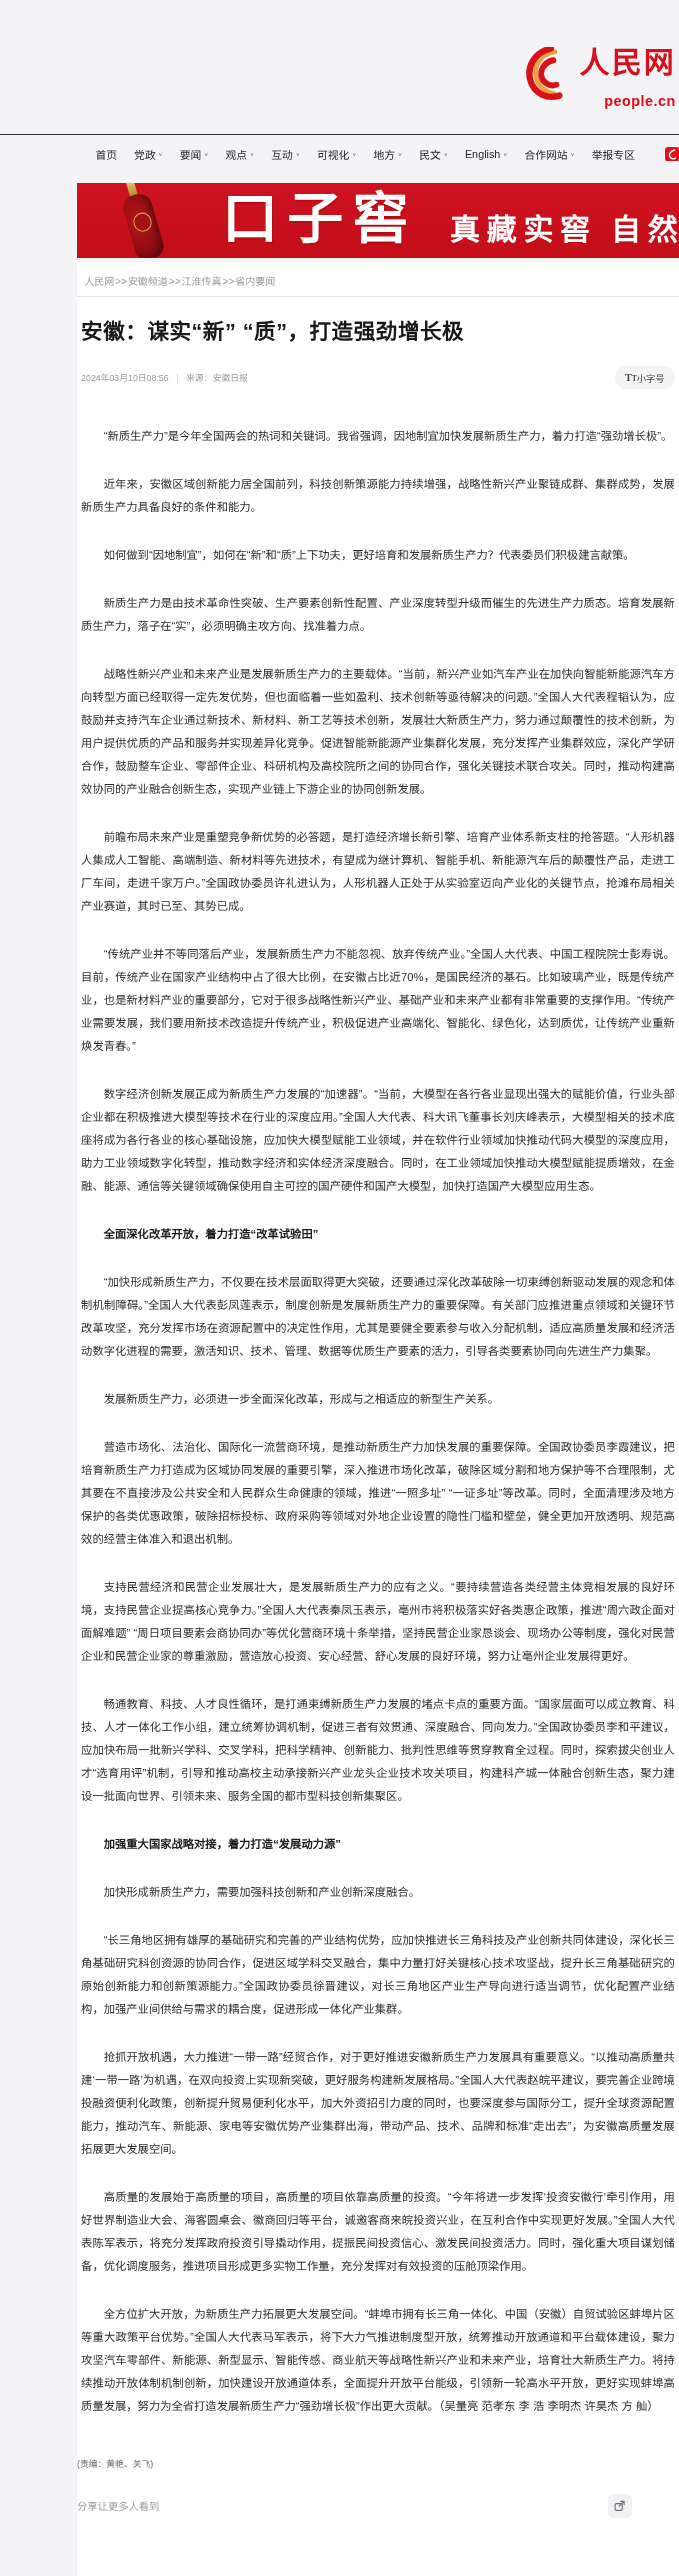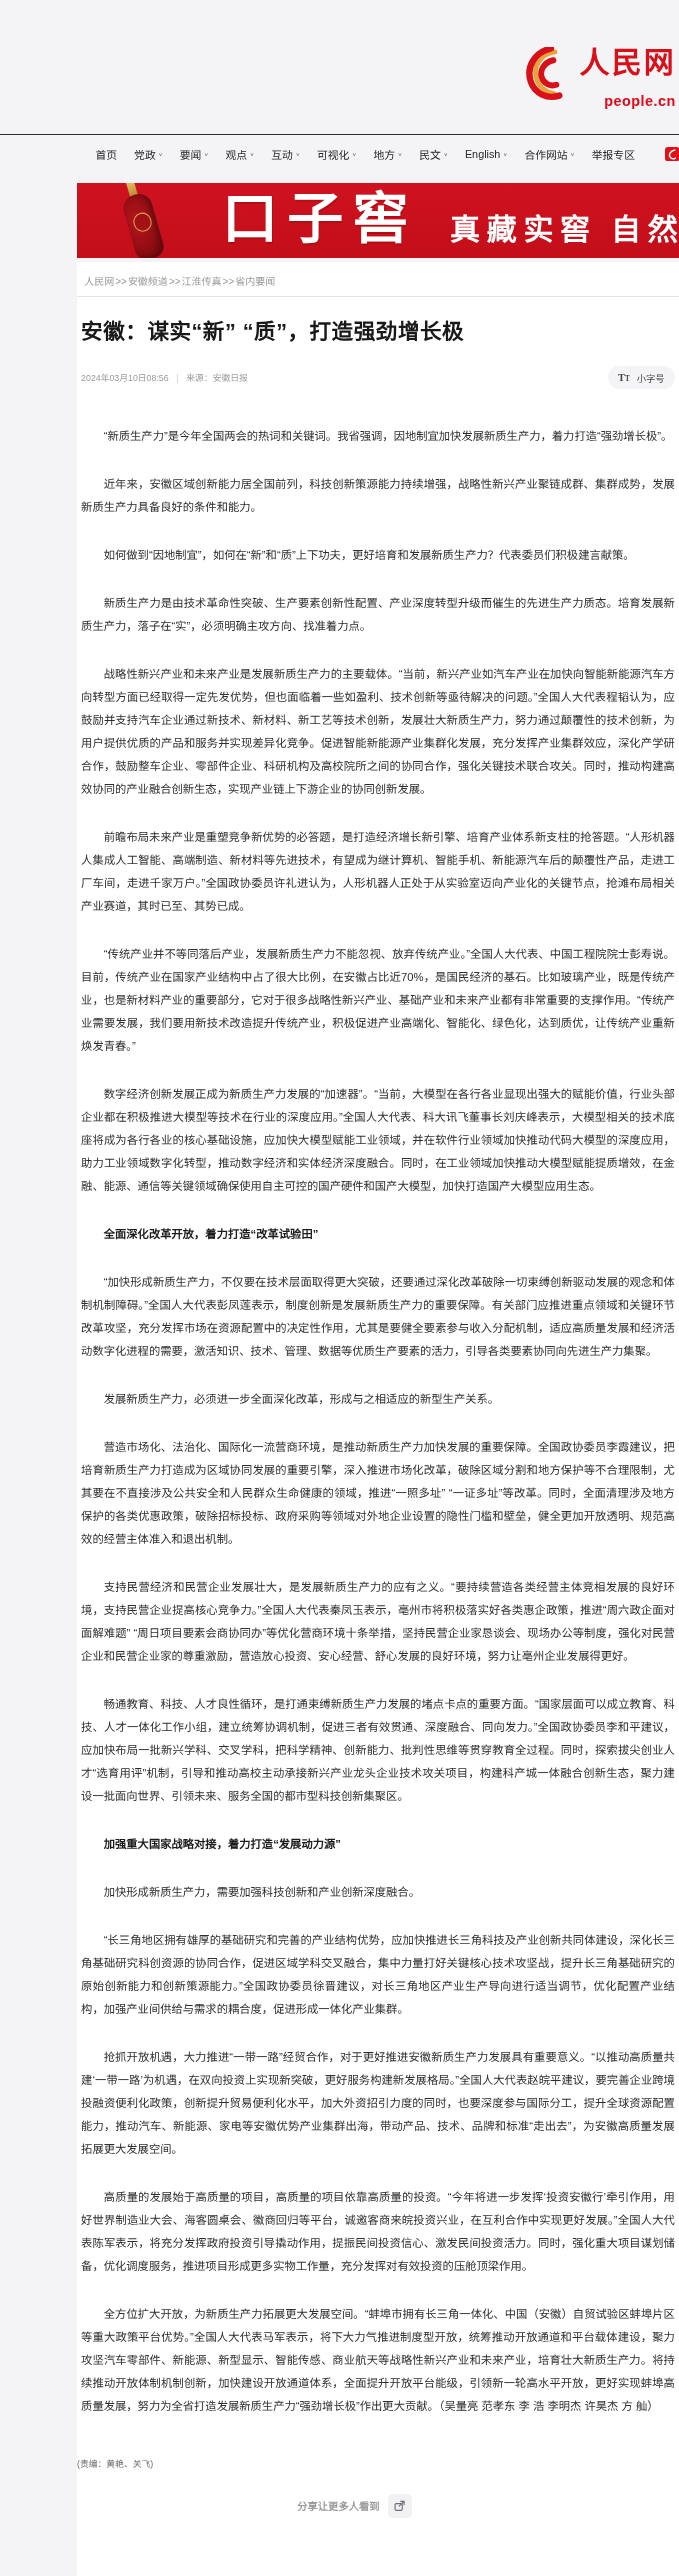--- a/index.html
+++ b/index.html
@@ -44,30 +44,30 @@
   .breadcrumb a { color:#9b9b9b; text-decoration:none; cursor:pointer; }
   .breadcrumb .sep { margin:0 1px; }
   .crumb-divider { border-bottom:0.5px solid #e4e4e6; }
 
   .article-title { padding:20.6px 4.1px 0 4.1px; font-size:21.6px; font-weight:600; color:#191919; letter-spacing:0.5px; line-height:30px; }
   .meta-row { display:flex; align-items:center; padding:18.5px 4.1px 0 4.1px; }
   .meta-left { font-size:8.8px; color:#9a9a9a; flex:1; }
   .meta-left .bar { margin:0 5.2px; color:#cccccc; }
   .meta-left a { color:#9a9a9a; text-decoration:none; cursor:pointer; }
   .fontsize-btn { display:flex; align-items:center; background:#f4f4f6; border:none; border-radius:12.4px; padding:4.6px 10.3px; cursor:pointer; color:#454545; font-size:9.3px; }
-  .fontsize-btn .tt { font-family:"Liberation Serif","DejaVu Serif",serif; font-weight:bold; margin-right:7px; }
+  .fontsize-btn .tt { font-family:"Liberation Serif","DejaVu Serif",serif; font-weight:bold; margin-right:0; }
   .fontsize-btn .tt .t1 { font-size:10.3px; }
   .fontsize-btn .tt .t2 { font-size:7.2px; }
 
   .article-body { padding:11.3px 4.1px 0 4.1px; }
   .article-body p { font-size:11.3px; line-height:23px; color:#2e2e2e; text-indent:2em; margin:25px 0; text-align:justify; }
   .article-body h3 { font-size:11.3px; line-height:23px; color:#1c1c1c; text-indent:2em; margin:24px 0 20.6px 0; font-weight:bold; }
 
   .editor-note { font-size:8.8px; color:#6a6a6a; padding:13.4px 39px 0 0; }
-  .share-row { display:flex; justify-content:center; align-items:center; padding:24px 47px 0 0;font-weight:bold; }
+  .share-row { display:flex; justify-content:space-between; align-items:center; padding:24px 47px 0 0; }
   .share-label { font-size:10.3px; color:#9c9c9c; margin-right:8.2px; cursor:pointer; }
   .share-btn { width:24px; height:24px; border-radius:5.2px; background:#f1f1f3; border:none; display:flex; align-items:center; justify-content:center; cursor:pointer; }
 </style>
 </head>
 <body>
 
 <header class="site-header">
   <div class="col" style="height:100%;">
     <a class="logo">
       <svg class="logo-swoosh" viewBox="0 0 100 110">

